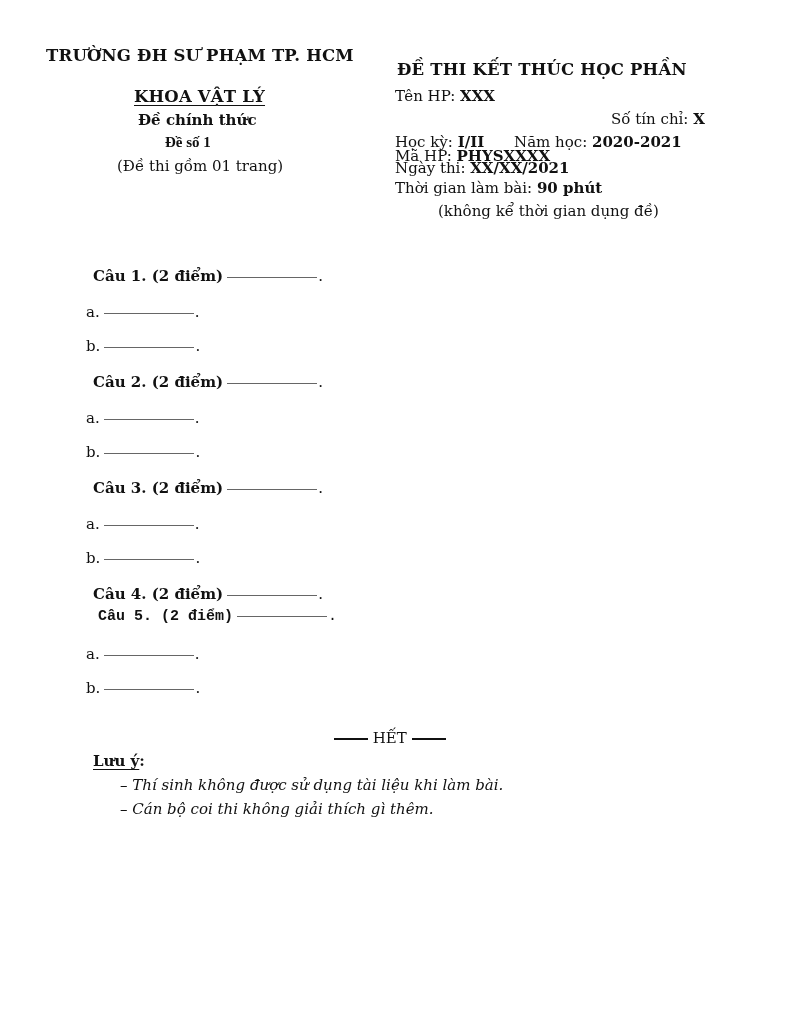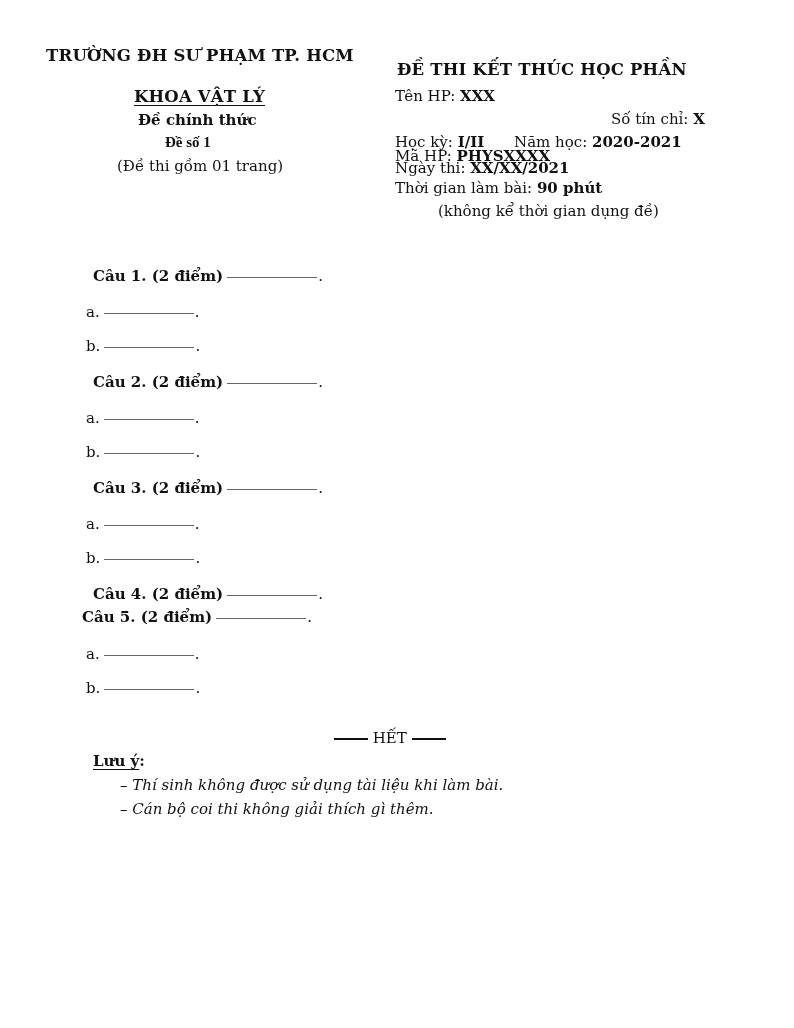--- a/index.html
+++ b/index.html
@@ -82,21 +82,21 @@
     <span>a.</span><span class="line sub-line"></span><span class="dot">.</span>
   </div>
   <div class="abs t15" style="left:86px; top:549px;">
     <span>b.</span><span class="line sub-line"></span><span class="dot">.</span>
   </div>
 
   <div class="abs t15" style="left:93px; top:585px;">
     <span class="b">Câu 4. (2 điểm)</span><span class="line q-line"></span><span class="dot">.</span>
   </div>
 
-  <div class="abs t15" style="left:82px; top:608px;">
+  <div class="abs t15" style="left:98px; top:608px;font-family:Liberation Mono, monospace;">
     <span class="b">Câu 5. (2 điểm)</span><span class="line q-line"></span><span class="dot">.</span>
   </div>
   <div class="abs t15" style="left:86px; top:645px;">
     <span>a.</span><span class="line sub-line"></span><span class="dot">.</span>
   </div>
   <div class="abs t15" style="left:86px; top:679px;">
     <span>b.</span><span class="line sub-line"></span><span class="dot">.</span>
   </div>
 </div>
 

